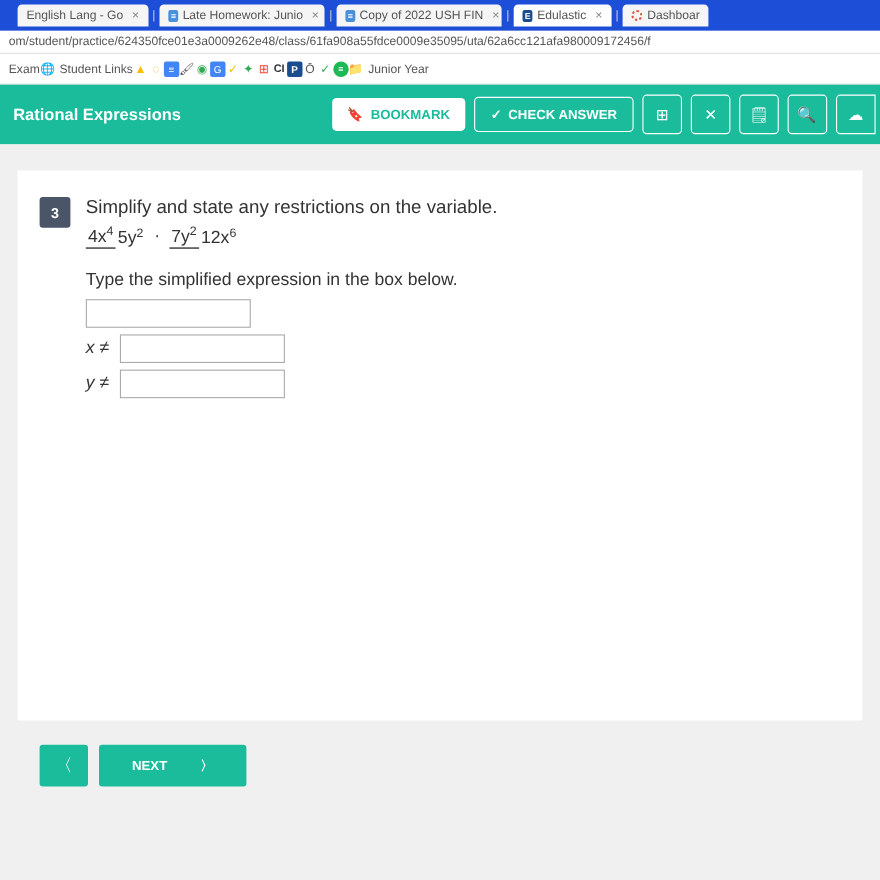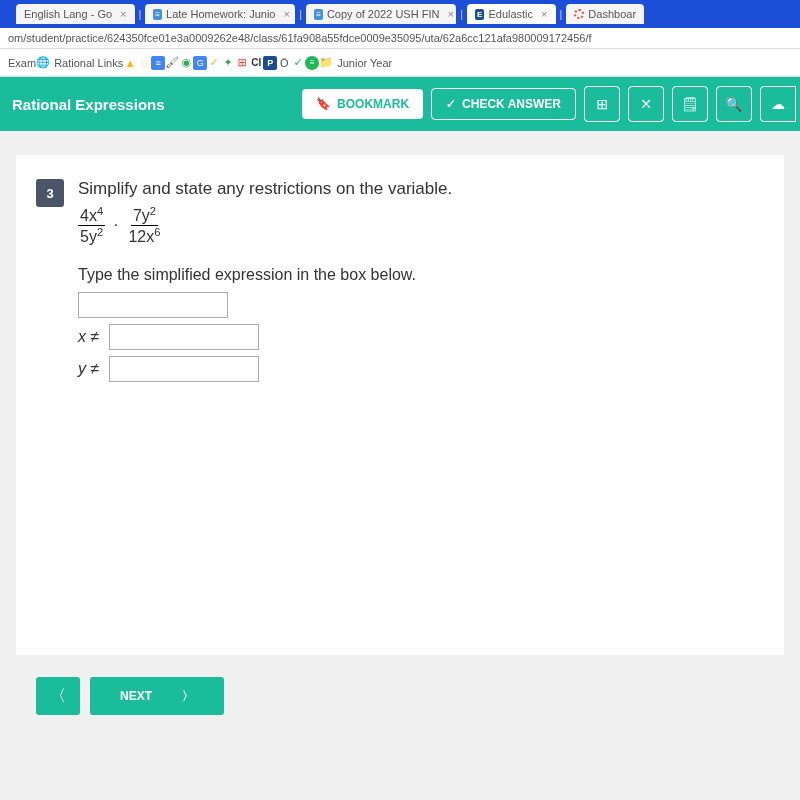--- a/index.html
+++ b/index.html
@@ -24,21 +24,21 @@
 .bookmark-btn { background: #fff; color: #1abc9c; padding: 8px 14px; border-radius: 4px; font-size: 12px; font-weight: bold; display: flex; align-items: center; gap: 6px; }
 .check-answer-btn { border: 1px solid #fff; color: #fff; padding: 8px 14px; border-radius: 4px; font-size: 12px; font-weight: bold; display: flex; align-items: center; gap: 6px; }
 .green-icon-btn { border: 1px solid #fff; color: #fff; width: 36px; height: 36px; border-radius: 4px; display: flex; align-items: center; justify-content: center; font-size: 14px; }
 
 .content-area { background: #fff; margin: 24px 16px 0 16px; padding: 24px 20px; min-height: 500px; position: relative; }
 .question-row { display: flex; gap: 14px; }
 .q-number { background: #4a5568; color: #fff; width: 28px; height: 28px; display: flex; align-items: center; justify-content: center; font-weight: bold; font-size: 13px; border-radius: 3px; }
 .q-body { flex: 1; color: #333; }
 .q-prompt { font-size: 17px; margin-bottom: 6px; }
 .math-expr { font-family: 'Times New Roman', serif; font-size: 16px; display: flex; align-items: center; gap: 6px; margin-bottom: 20px; }
-.frac { display: inline-flex; flex-direction: column; align-items: center; line-height: 1.1; }
+.frac { display: inline-flex; flex-direction: row; align-items: center; line-height: 1.1; }
 .frac .num { border-bottom: 1px solid #000; padding: 0 2px; }
 .frac .den { padding: 0 2px; }
 .sup { font-size: 0.7em; vertical-align: super; }
 .dot { padding: 0 2px; }
 
 .instruction { font-size: 16px; color: #333; margin: 14px 0 8px 0; }
 .input-box { border: 1px solid #aaa; height: 26px; width: 150px; background: #fff; }
 .restriction-row { display: flex; align-items: center; gap: 10px; margin: 6px 0; font-family: 'Times New Roman', serif; font-style: italic; font-size: 16px; }
 
 .nav-buttons { position: absolute; bottom: -60px; left: 20px; display: flex; gap: 10px; }
@@ -79,21 +79,21 @@
 </div>
 
 <div class="url-bar">om/student/practice/624350fce01e3a0009262e48/class/61fa908a55fdce0009e35095/uta/62a6cc121afa980009172456/f</div>
 
 <div class="bookmarks-bar">
   <div class="bookmark">
       <span>Exam</span>
     </div>
   <div class="bookmark">
     <span class="bm-icon">🌐</span>
-    <span>Rational Links</span>
+    <span>Student Links</span>
   </div>
   <span class="bm-icon" style="color:#fbbc05">▲</span>
   <span class="bm-icon" style="color:#f39c12">◌</span>
   <span class="bm-icon" style="background:#4285f4;color:#fff;border-radius:2px;width:14px;height:14px;font-size:9px">≡</span>
   <span class="bm-icon">🖌</span>
   <span class="bm-icon" style="color:#34a853">◉</span>
   <span class="bm-icon" style="background:#4285f4;color:#fff;border-radius:2px;width:14px;height:14px;font-size:9px">G</span>
   <span class="bm-icon" style="color:#fbbc05">✓</span>
   <span class="bm-icon" style="color:#34a853">✦</span>
   <span class="bm-icon" style="color:#ea4335">⊞</span>

